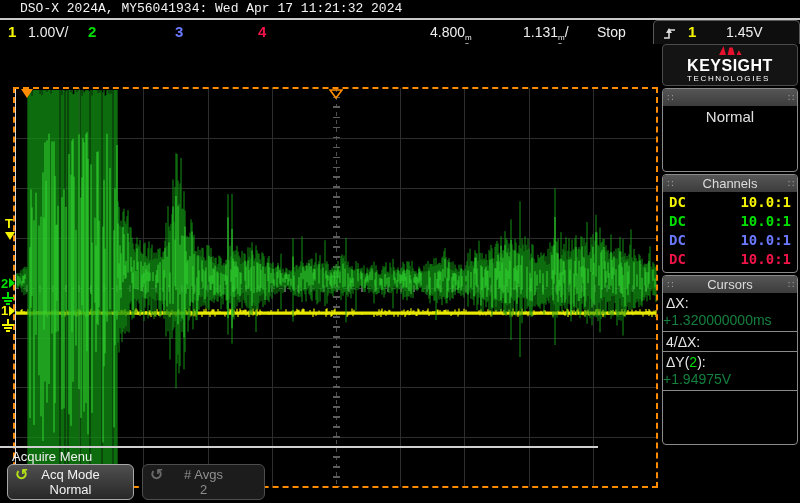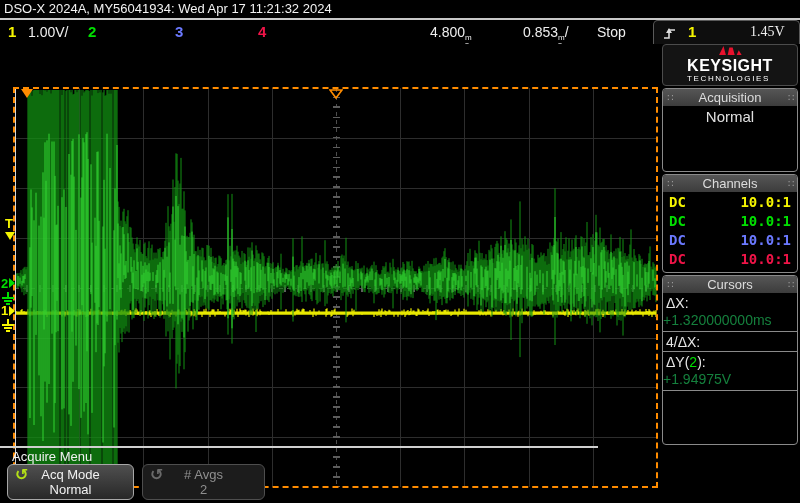--- a/index.html
+++ b/index.html
@@ -1,21 +1,21 @@
 <!DOCTYPE html>
 <html><head>
 <meta charset="utf-8">
 <style>
   html,body{margin:0;padding:0;background:#000;}
   #screen{position:relative;width:800px;height:503px;background:#000;overflow:hidden;
           font-family:"Liberation Sans","DejaVu Sans",sans-serif;-webkit-font-smoothing:none;}
   .abs{position:absolute;}
   
   #titlebar{left:0;top:0;width:800px;height:18px;background:#000;color:#f2f2f2;font-size:13px;}
-  #titlebar .t{position:absolute;left:4px;top:1px;white-space:nowrap;letter-spacing:0px;}
+  #titlebar .t{position:absolute;left:20px;top:1px;white-space:nowrap;letter-spacing:0px;font-family:Liberation Mono, monospace;}
   #title-underline{left:0;top:18px;width:800px;height:2px;background:#c9c9c9;}
   
   #statusrow{left:0;top:20px;width:800px;height:24px;background:#000;font-size:14px;}
   .chnum{font-weight:bold;font-size:15px;}
   .ch1c{color:#f5f500;} .ch2c{color:#00e000;} .ch3c{color:#6b79ff;} .ch4c{color:#f01448;}
   .white{color:#eeeeee;}
   .stack{display:inline-flex;flex-direction:column;vertical-align:-3px;line-height:6px;
          font-size:8px;margin:0 0px;}
   .stack span{display:block;height:7px;}
   #trigblock{left:653px;top:0px;width:145px;height:23px;background:#0e0e0e;
@@ -102,33 +102,33 @@
     </span>
     <span class="abs chnum ch3c" style="left:175px;top:3px;">3</span>
     <span class="abs chnum ch4c" style="left:258px;top:3px;">4</span>
     <span class="abs white" style="left:430px;top:4px;">
       <span>4.800</span><span class="stack">
           <span>m</span>
           <span>s</span>
         </span>
     </span>
     <span class="abs white" style="left:523px;top:4px;">
-      <span>0.853</span><span class="stack">
+      <span>1.131</span><span class="stack">
           <span>m</span>
           <span>s</span>
         </span><span>/</span>
     </span>
     <span class="abs white" style="left:597px;top:4px;">Stop</span>
     <div id="trigblock" class="abs">
       <svg class="abs" style="left:8px;top:4px;" width="14" height="16">
         <path d="M2 13 H7 V5 H13" stroke="#dddddd" stroke-width="1.6" fill="none"></path>
         <polygon points="4,8 10,8 7,3" fill="#dddddd"></polygon>
       </svg>
       <span class="abs chnum ch1c" style="left:34px;top:2px;">1</span>
-      <span class="abs white" style="left:96px;top:3px;font-family:Liberation Serif, serif;">1.45V</span>
+      <span class="abs white" style="left:72px;top:3px;">1.45V</span>
     </div>
   </div>
 
   <div id="display" class="abs">
     <div id="grid">
         <div class="gridv" style="left:79px"></div>
         <div class="gridv" style="left:143px"></div>
         <div class="gridv" style="left:208px"></div>
         <div class="gridv" style="left:272px"></div>
         <div class="gridv" style="left:400px"></div>
@@ -187,21 +187,20 @@
       </svg>
       <div id="logo-text">
         <div class="l1">KEYSIGHT</div>
         <div class="l2">TECHNOLOGIES</div>
       </div>
     </div>
 
     <div id="acq-panel" class="panel">
       <div class="phead">
         <span class="grip">∷</span>
-        <span class="ttl">Acquisition</span>
         <span class="grip">∷</span>
       </div>
       <div class="acq-line">Normal</div>
     </div>
 
     <div id="chan-panel" class="panel">
       <div class="phead">
         <span class="grip">∷</span>
         <span class="ttl">Channels</span>
         <span class="grip">∷</span>

